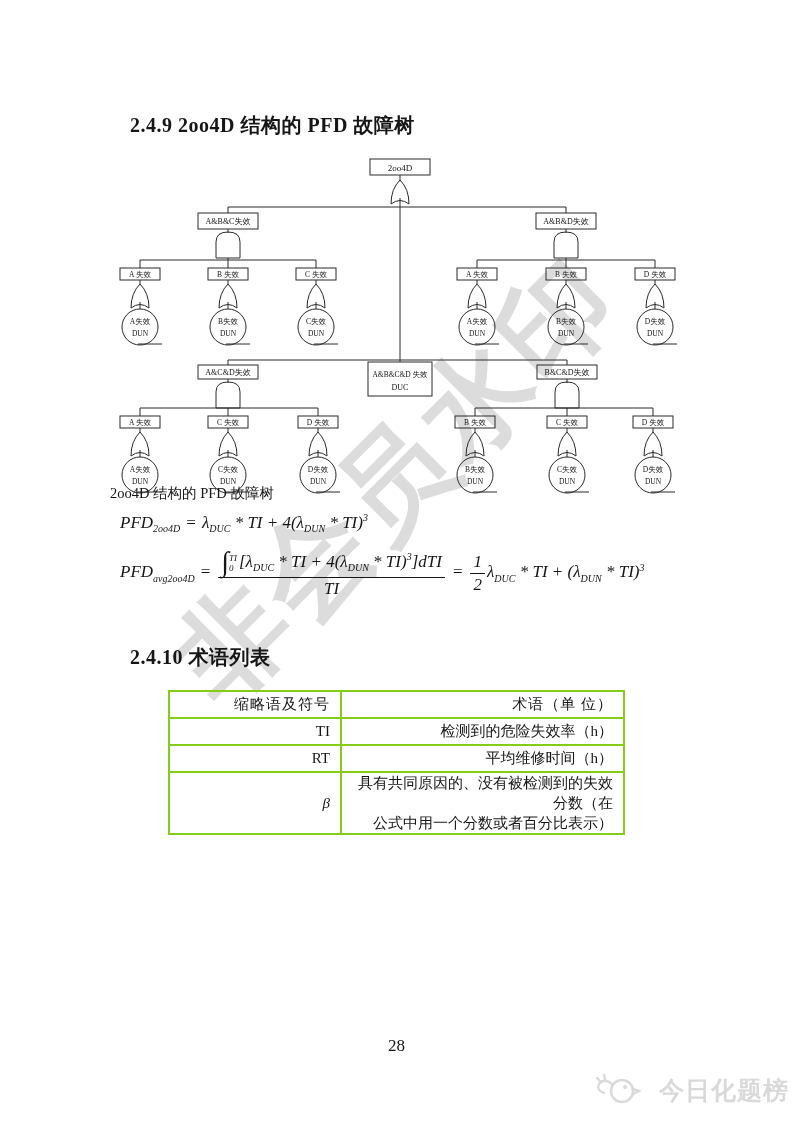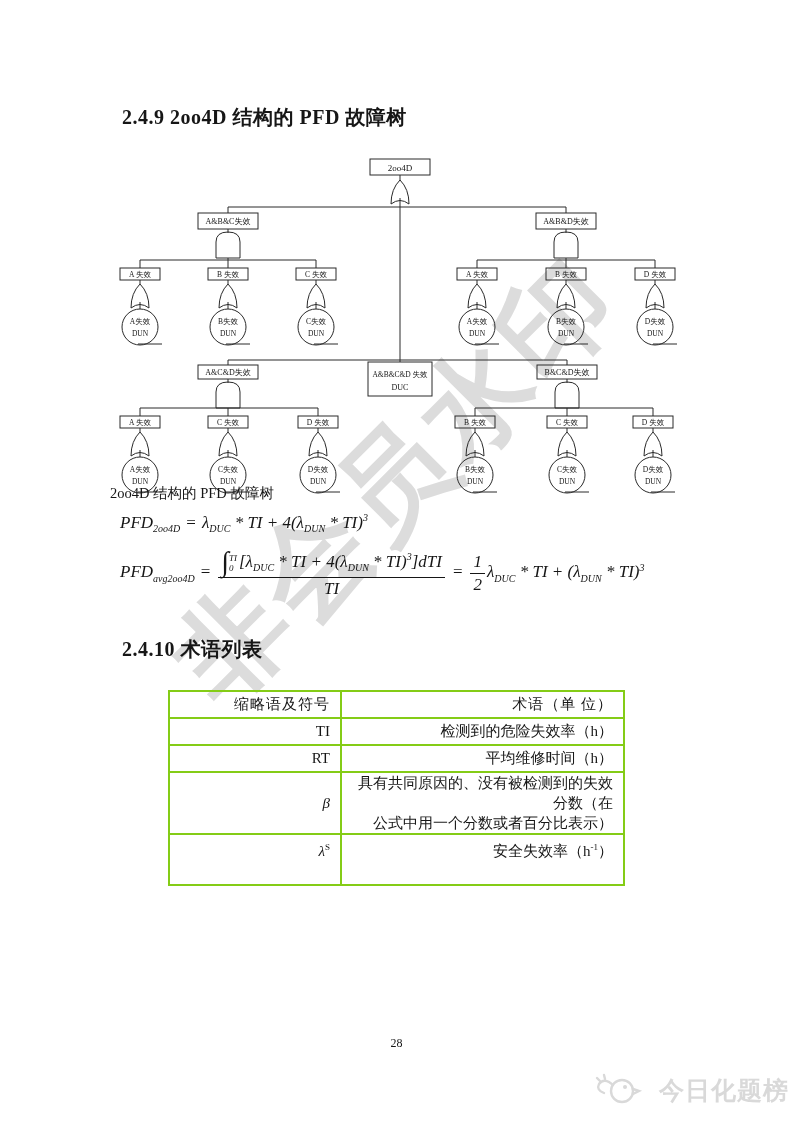--- a/index.html
+++ b/index.html
@@ -10,21 +10,21 @@
   }
   
   .watermark{
     position:absolute;left:105px;top:408px;width:580px;
     text-align:center;font-size:110px;font-weight:bold;line-height:1.3;
     color:#dcdcdc;transform:rotate(-45deg);transform-origin:center;
     white-space:nowrap;letter-spacing:4px;z-index:0;pointer-events:none;
     font-family:"Liberation Sans","DejaVu Sans",sans-serif;
   }
   .content{position:relative;z-index:1;}
-  h1{position:absolute;margin:4px;font-size:20px;font-weight:bold;letter-spacing:0.5px;}
+  h1{position:absolute;margin:12px;font-size:20px;font-weight:bold;letter-spacing:0.5px;}
   .h249{left:118px;top:100px;}
   .h2410{left:118px;top:632px;}
   
   svg.tree{position:absolute;left:110px;top:150px;}
   svg.tree .ln{stroke:#2a2a2a;stroke-width:1;fill:none;}
   svg.tree rect{stroke:#2a2a2a;stroke-width:1;fill:none;}
   svg.tree circle.ev{stroke:#2a2a2a;stroke-width:1;fill:none;}
   svg.tree text{fill:#161616;text-anchor:middle;font-family:"Liberation Serif","DejaVu Serif",serif;}
   .t9{font-size:9px;}
   .t8{font-size:8px;}
@@ -50,21 +50,21 @@
   table.terms th,table.terms td{border:2px solid #84cc16;text-align:right;padding:0 10px;}
   table.terms th{font-weight:normal;height:25px;letter-spacing:1px;}
   td.sym{width:150px;}
   tr.r25 td{height:25px;}
   tr.beta td{height:54px;}
   tr.tall td{height:42px;vertical-align:top;padding-top:7px;}
   td.term sup,td.sym sup{font-size:9px;}
   .it{font-style:italic;}
   td.left{text-align:left;white-space:pre-line;line-height:20px;padding:0 8px;}
   
-  .pagenum{position:absolute;left:0;top:1036px;width:793px;text-align:center;font-size:12px;}
+  .pagenum{position:absolute;left:0;top:1036px;width:793px;text-align:center;font-size:17px;}
   .logo{
     position:absolute;right:4px;top:1072px;display:flex;align-items:center;gap:16px;
     color:#d9d9d9;font-family:"Liberation Sans","DejaVu Sans",sans-serif;
     font-size:25px;font-weight:bold;letter-spacing:1px;
   }
 </style>
 </head>
 <body>
 
 <div class="page">
@@ -306,24 +306,20 @@
       </tr>
       <tr class="r25">
         <td class="sym">RT</td>
         <td class="term">平均维修时间（h）</td>
       </tr>
       <tr class="beta">
         <td class="sym it">β</td>
         <td class="term left">具有共同原因的、没有被检测到的失效分数（在
 公式中用一个分数或者百分比表示）</td>
       </tr>
-      <tr class="tall">
-        <td class="sym"><span class="it">λ</span><sup>S</sup></td>
-        <td class="term"><span>安全失效率（h</span><sup>-1</sup><span>）</span></td>
-      </tr>
     </tbody>
       </table>
 
     <div class="pagenum">28</div>
 
     <div class="logo">
       <svg width="52" height="36" viewBox="0 0 52 36">
         <g stroke="#d9d9d9" stroke-width="2.4" fill="none" stroke-linecap="round">
           <circle cx="31" cy="19" r="11"></circle>
           <path d="M22 13 Q13 5 8 12 Q5 18 13 21"></path>

